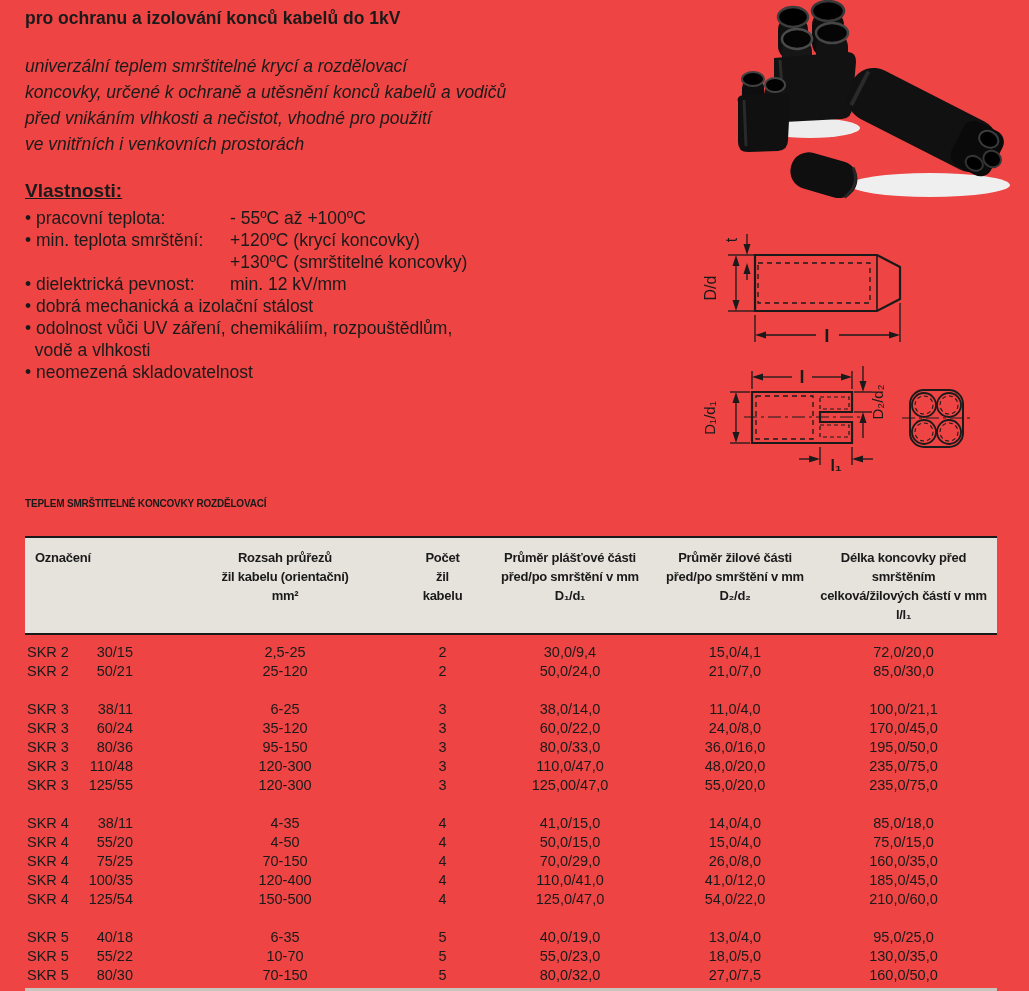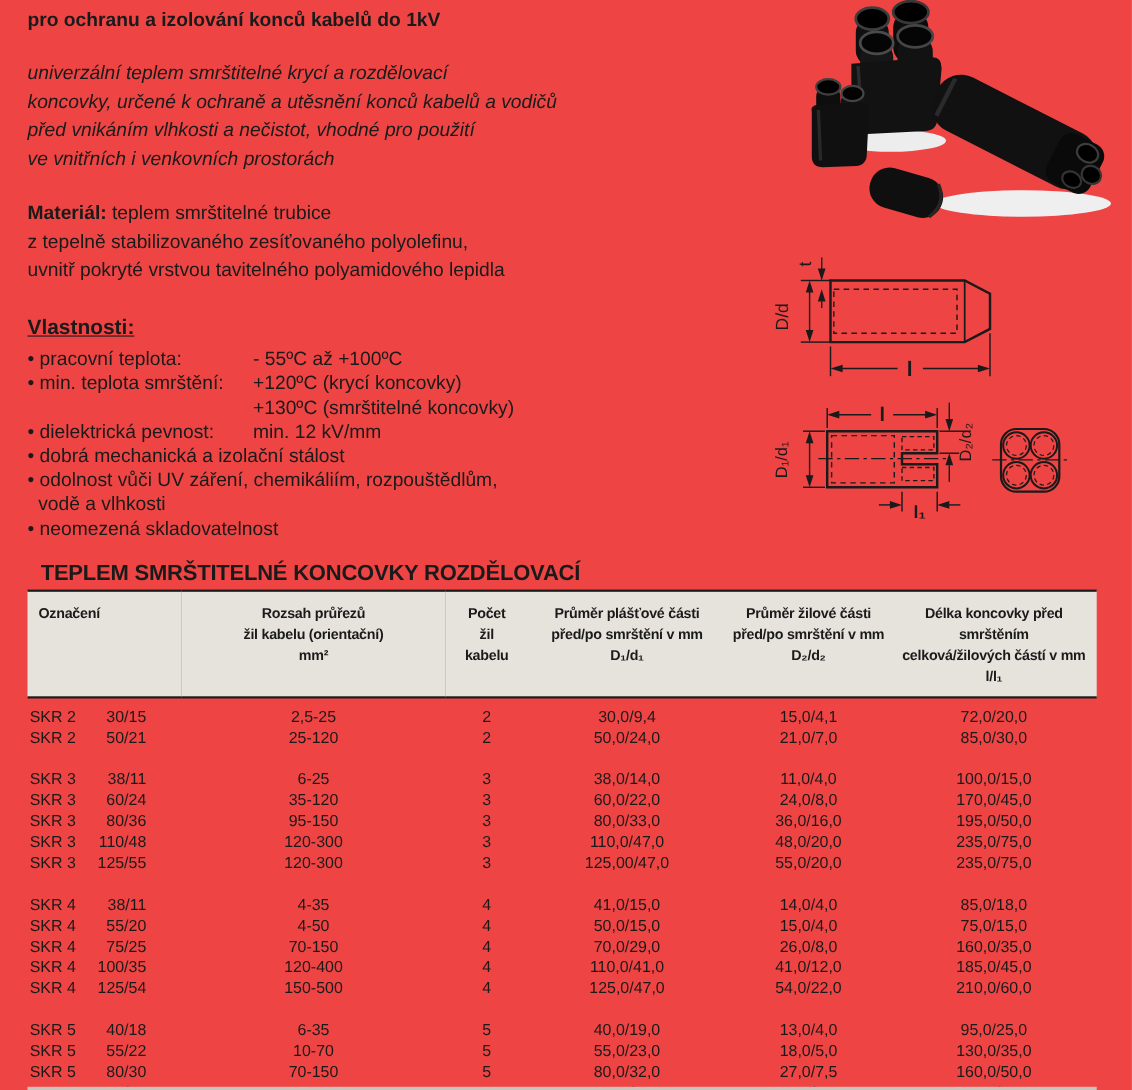--- a/index.html
+++ b/index.html
@@ -16,21 +16,21 @@
   .props { font-size:17.5px; line-height:22px; }
   .prop-row { display:flex; }
   .prop-label { width:205px; flex:none; white-space:pre-line; }
   .prop-label.full { width:auto; flex:1 1 auto; }
   .prop-value { white-space:pre-line; }
 
   .photo-svg { position:absolute; left:690px; top:0; }
   .diagram-svg { position:absolute; left:700px; top:230px; }
   .diagram-svg text { font-family:"Liberation Sans","DejaVu Sans",sans-serif; fill:#1a1a1a; }
 
-  .section-title { position:absolute; left:25px; top:498px; font-weight:bold; font-size:20px; letter-spacing:-0.2px; margin:12px; }
+  .section-title { position:absolute; left:25px; top:498px; font-weight:bold; font-size:10px; letter-spacing:-0.2px; margin:0; }
 
   .spec-table-wrap { position:absolute; left:25px; top:536px; width:972px; }
   table.spec { width:972px; border-collapse:collapse; table-layout:fixed; }
   table.spec thead tr { background:#e6e3dc;padding-left:20px; }
   table.spec { border-top:2px solid #1a1a1a; }
   table.spec thead tr { border-bottom:2px solid #1a1a1a; }
   table.spec th {
     font-weight:bold; font-size:13px; line-height:19px; letter-spacing:-0.25px;
     padding:10px 2px 9px 2px; vertical-align:top; text-align:center; white-space:pre-line;
   }
@@ -45,23 +45,20 @@
 <body>
 
 <div class="page">
 
   <div class="text-col">
     <p class="doc-title">pro ochranu a izolování konců kabelů do 1kV</p>
     <p class="intro">univerzální teplem smrštitelné krycí a rozdělovací
 koncovky, určené k ochraně a utěsnění konců kabelů a vodičů
 před vnikáním vlhkosti a nečistot, vhodné pro použití
 ve vnitřních i venkovních prostorách</p>
-    <p class="material"><span class="mat-label">Materiál:</span><span> teplem smrštitelné trubice
-z tepelně stabilizovaného zesíťovaného polyolefinu,
-uvnitř pokryté vrstvou tavitelného polyamidového lepidla</span></p>
     <p class="props-heading">Vlastnosti:</p>
     <div class="props">
         <div class="prop-row">
           <span class="prop-label">• pracovní teplota:</span>
           <span class="prop-value">- 55ºC až +100ºC</span>
         </div>
         <div class="prop-row">
           <span class="prop-label">• min. teplota smrštění:</span>
           <span class="prop-value">+120ºC (krycí koncovky)
 +130ºC (smrštitelné koncovky)</span>
@@ -273,21 +270,21 @@
             <td>
               <div class="des">
                 <span>SKR 3</span>
                 <span>38/11</span>
               </div>
             </td>
             <td>6-25</td>
             <td>3</td>
             <td>38,0/14,0</td>
             <td>11,0/4,0</td>
-            <td>100,0/15,0</td>
+            <td>100,0/21,1</td>
           </tr>
           <tr>
             <td>
               <div class="des">
                 <span>SKR 3</span>
                 <span>60/24</span>
               </div>
             </td>
             <td>35-120</td>
             <td>3</td>

